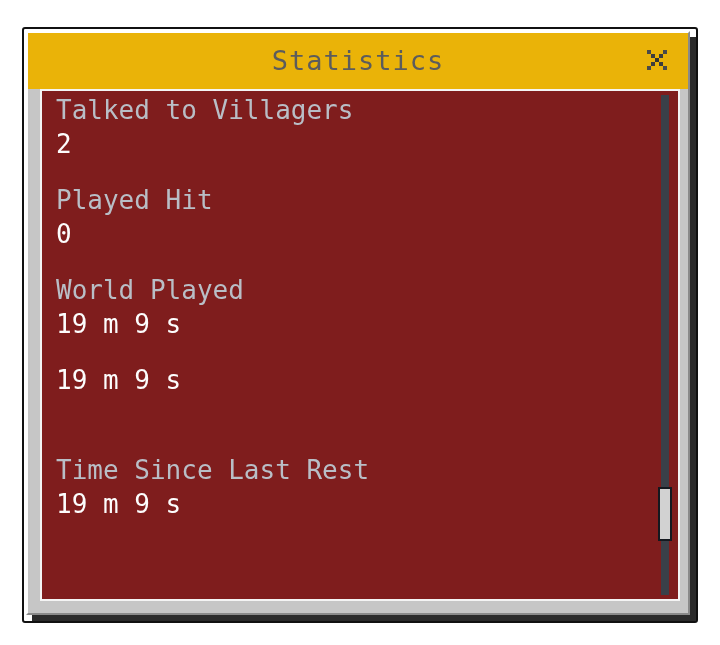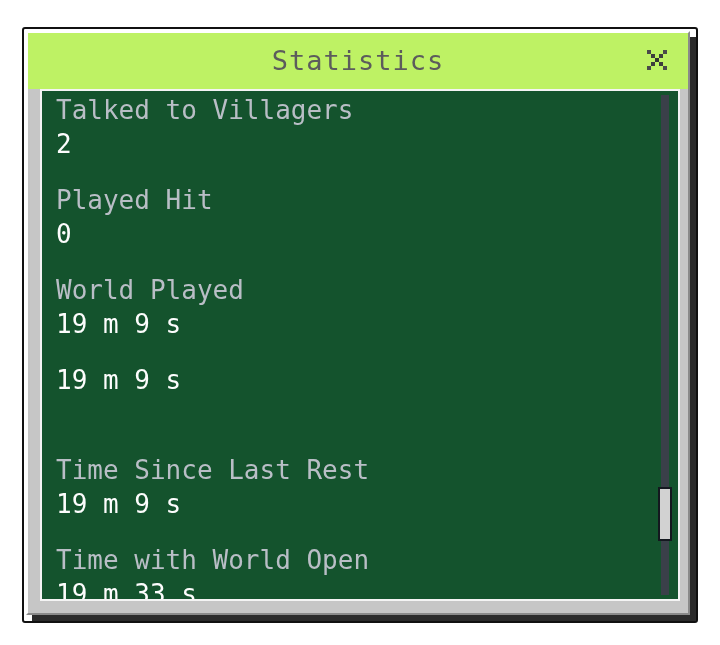--- a/index.html
+++ b/index.html
@@ -43,21 +43,21 @@
     pointer-events: none;
   }
 
   
   #title-bar {
     position: absolute;
     left: 0;
     top: 0;
     right: 0;
     height: 56px;
-    background: #bef264;
+    background: #eab308;
   }
   #window-title {
     position: absolute;
     left: 0;
     right: 0;
     top: 13px;
     text-align: center;
     font-size: 27px;
     line-height: 30px;
     letter-spacing: 1px;
@@ -78,21 +78,21 @@
   }
   #close-button svg { display: block; }
 
   
   #content-panel {
     position: absolute;
     left: 12px;
     top: 56px;
     width: 640px;
     height: 512px;
-    background: #14532d;
+    background: #7f1d1d;
     border: 2px solid #f4f4f4;
     box-sizing: border-box;
     overflow: hidden;
   }
   #stats-viewport {
     position: absolute;
     left: 0;
     top: 0;
     right: 0;
     bottom: 0;
@@ -194,24 +194,20 @@
             <div class="stat-label">World Played</div>
             <div class="stat-value">19 m 9 s</div>
           </div>
           <div class="stat-entry">
             <div class="stat-value">19 m 9 s</div>
           </div>
           <div class="stat-entry">
             <div class="stat-label">Time Since Last Rest</div>
             <div class="stat-value">19 m 9 s</div>
           </div>
-          <div class="stat-entry">
-            <div class="stat-label">Time with World Open</div>
-            <div class="stat-value">19 m 33 s</div>
-          </div>
         </div>
     </div>
 
     <div id="scrollbar">
       <div id="scrollbar-track"></div>
       <div id="scrollbar-thumb" style="top: 392px;"></div>
     </div>
   </div>
 
 </div>

